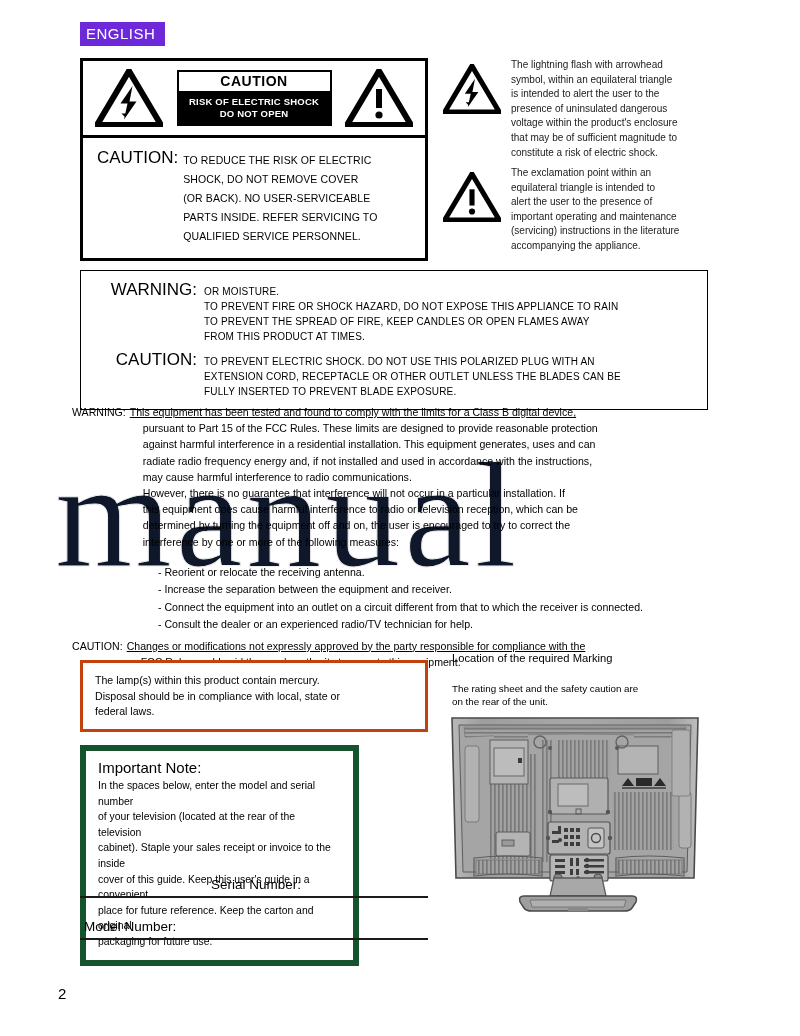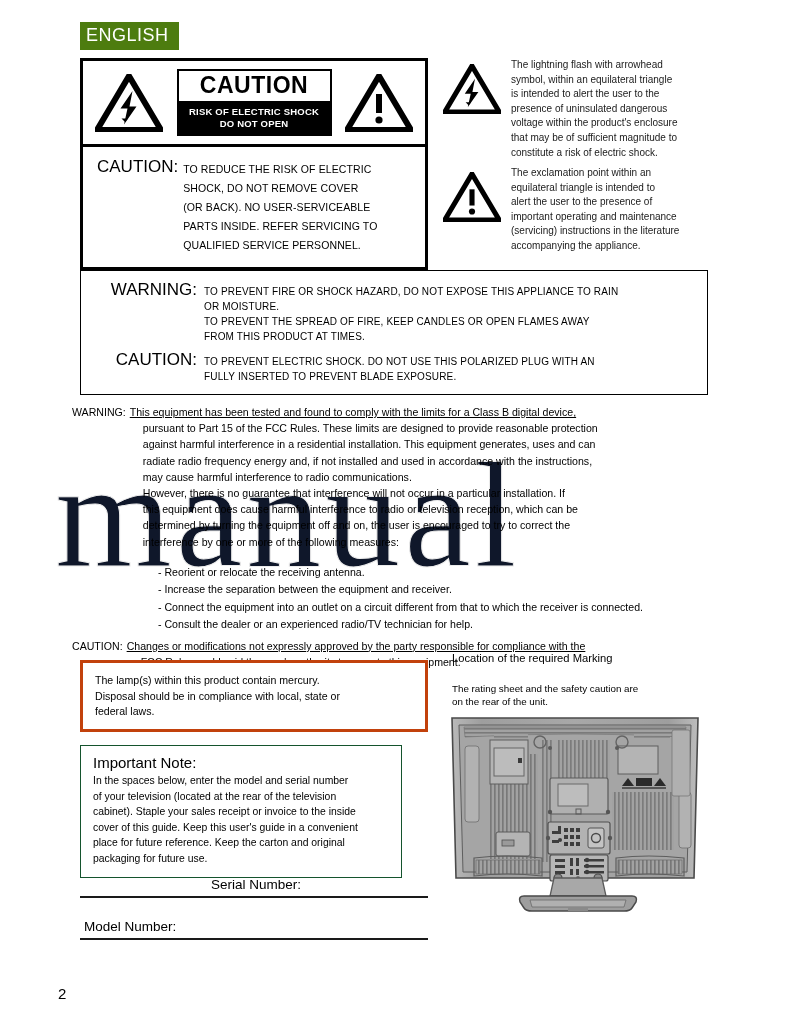--- a/index.html
+++ b/index.html
@@ -35,23 +35,23 @@
     white-space: nowrap;
     -webkit-text-stroke: 1px #ececec;
   }
 
   
   .layer { position: absolute; z-index: 2; }
 
   
   #english-tab {
     left: 80px; top: 22px;
-    background: #4d7c0f;
+    background: #6d28d9;
     color: #fff;
-    font-size: 18px;
+    font-size: 15px;
     padding: 3px 10px 4px 6px;
     letter-spacing: 0.5px;
   }
 
   
   #caution-box {
     left: 80px; top: 58px;
     width: 348px;
     border: 3px solid #000;
     background: #fff;
@@ -66,21 +66,21 @@
   }
   .tri-svg { display: block; }
 
   #caution-label {
     border: 2px solid #000;
     width: 155px;
     box-sizing: border-box;
   }
   #caution-label-title {
     text-align: center;
-    font-size: 23px;
+    font-size: 14px;
     font-weight: bold;
     letter-spacing: 0.5px;
     border-bottom: 2px solid #000;
     padding: 1px 0 2px 0;
     background: #fff;
     color: #000;
   }
   #caution-label-sub {
     background: #000;
     color: #fff;
@@ -177,22 +177,22 @@
     border: 3px solid #c2410c;
     box-sizing: border-box;
     padding: 10px 12px;
     background: #fff;
   }
   #mercury-box div { font-size: 10.6px; line-height: 15.5px; }
 
   
   #note-box {
     left: 80px; top: 745px;
-    width: 322px;
-    border: 1px solid #14532d;
+    width: 279px;
+    border: 6px solid #14532d;
     box-sizing: border-box;
     padding: 7px 12px 10px 12px;
     background: #fff;
   }
   #note-title { font-size: 15px; line-height: 19px; margin-bottom: 1px; }
   #note-body { font-size: 10.4px; line-height: 15.6px; }
 
   
   .field { width: 348px; left: 80px; }
   #serial-field { top: 876px; text-align: center; }
@@ -302,30 +302,31 @@
     <div>important operating and maintenance</div>
     <div>(servicing) instructions in the literature</div>
     <div>accompanying the appliance.</div>
   </span>
 </div>
 
 <div id="warn-box" class="layer">
   <div class="wc-row">
     <div class="wc-word" id="warn-word-warning">WARNING:</div>
     <div class="wc-text">
+      <div>OR MOISTURE.</div>
       <div>TO PREVENT FIRE OR SHOCK HAZARD, DO NOT EXPOSE THIS APPLIANCE TO RAIN</div>
-      <div>OR MOISTURE.</div>
       <div>TO PREVENT THE SPREAD OF FIRE, KEEP CANDLES OR OPEN FLAMES AWAY</div>
       <div>FROM THIS PRODUCT AT TIMES.</div>
     </div>
   </div>
   <div class="wc-row">
     <div class="wc-word" id="warn-word-caution">CAUTION:</div>
     <div class="wc-text">
       <div>TO PREVENT ELECTRIC SHOCK. DO NOT USE THIS POLARIZED PLUG WITH AN</div>
+      <div>EXTENSION CORD, RECEPTACLE OR OTHER OUTLET UNLESS THE BLADES CAN BE</div>
       <div>FULLY INSERTED TO PREVENT BLADE EXPOSURE.</div>
     </div>
   </div>
 </div>
 
 <div id="fcc-block" class="layer">
 
   <div class="fcc-row">
     <div class="fcc-label">WARNING:</div>
     <div class="fcc-body">

